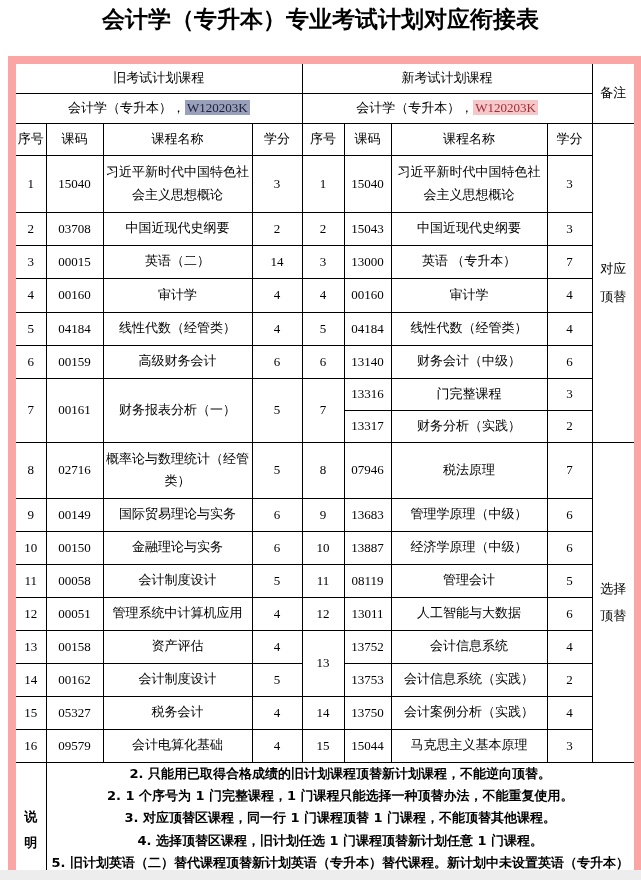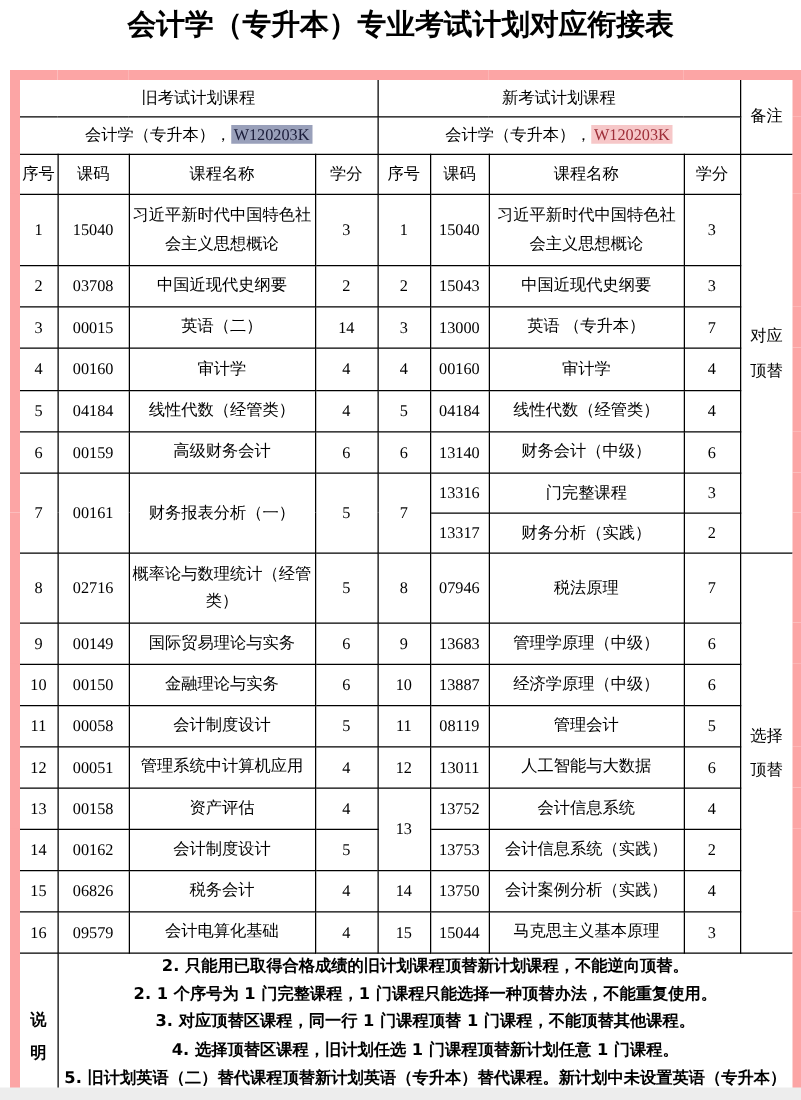--- a/index.html
+++ b/index.html
@@ -245,21 +245,21 @@
     <td>00162</td>
     <td class="name">会计制度设计</td>
     <td>5</td>
     <td>13753</td>
     <td class="name">会计信息系统（实践）</td>
     <td>2</td>
   </tr>
 
   <tr style="height:33px">
     <td>15</td>
-    <td>06826</td>
+    <td>05327</td>
     <td class="name">税务会计</td>
     <td>4</td>
     <td>14</td>
     <td>13750</td>
     <td class="name">会计案例分析（实践）</td>
     <td>4</td>
   </tr>
 
   <tr style="height:33px">
     <td>16</td>

